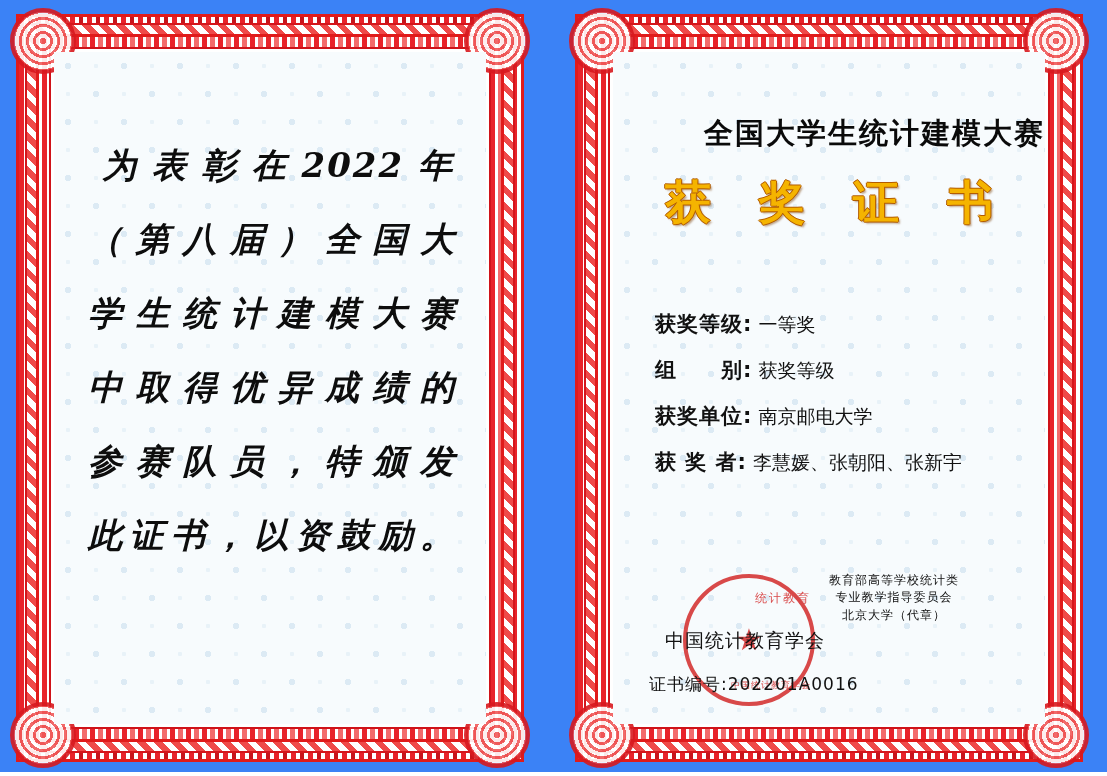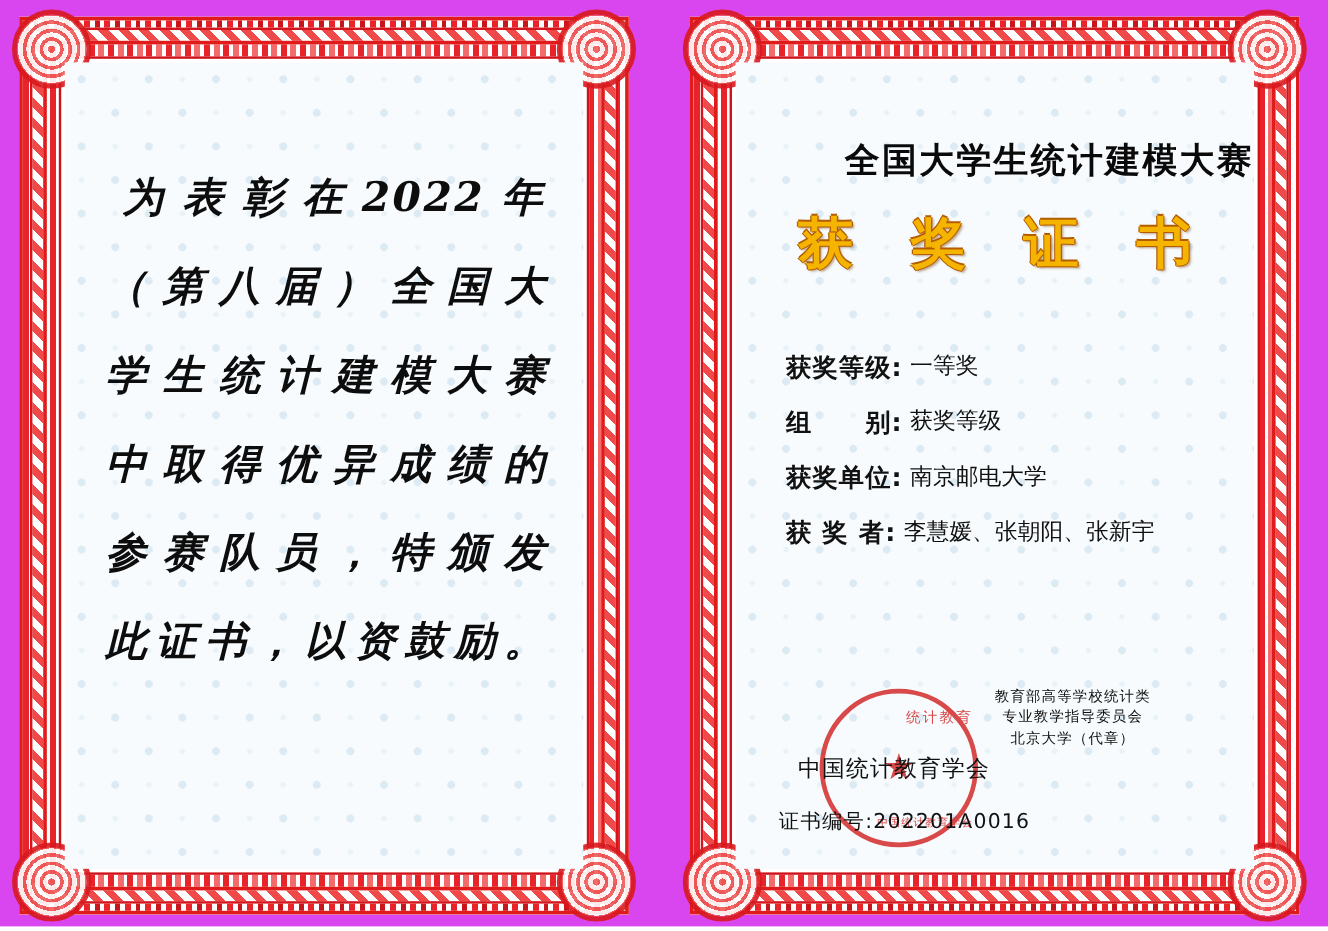--- a/index.html
+++ b/index.html
@@ -10,21 +10,21 @@
   body {
     width: 1107px;
     height: 776px;
     font-family: "Liberation Sans", sans-serif;
     overflow: hidden;
   }
   .page {
     position: relative;
     width: 1107px;
     height: 772px;
-    background: #d946ef;
+    background: #3b82f6;
   }
 
   
   .cert {
     position: absolute;
     top: 14px;
     width: 508px;
     height: 748px;
     background: #ffffff;
     box-sizing: border-box;
@@ -171,21 +171,21 @@
   }
 
   .fields {
     position: absolute;
     top: 240px;
     left: 42px;
     right: 24px;
   }
   .field-row {
     display: flex;
-    align-items: flex-start;
+    align-items: flex-end;
     height: 46px;
     font-family: "DejaVu Sans", sans-serif;
     color: #111111;
   }
   .f-label {
     font-size: 21px;
     font-weight: 700;
     white-space: nowrap;
     letter-spacing: 1px;
   }

